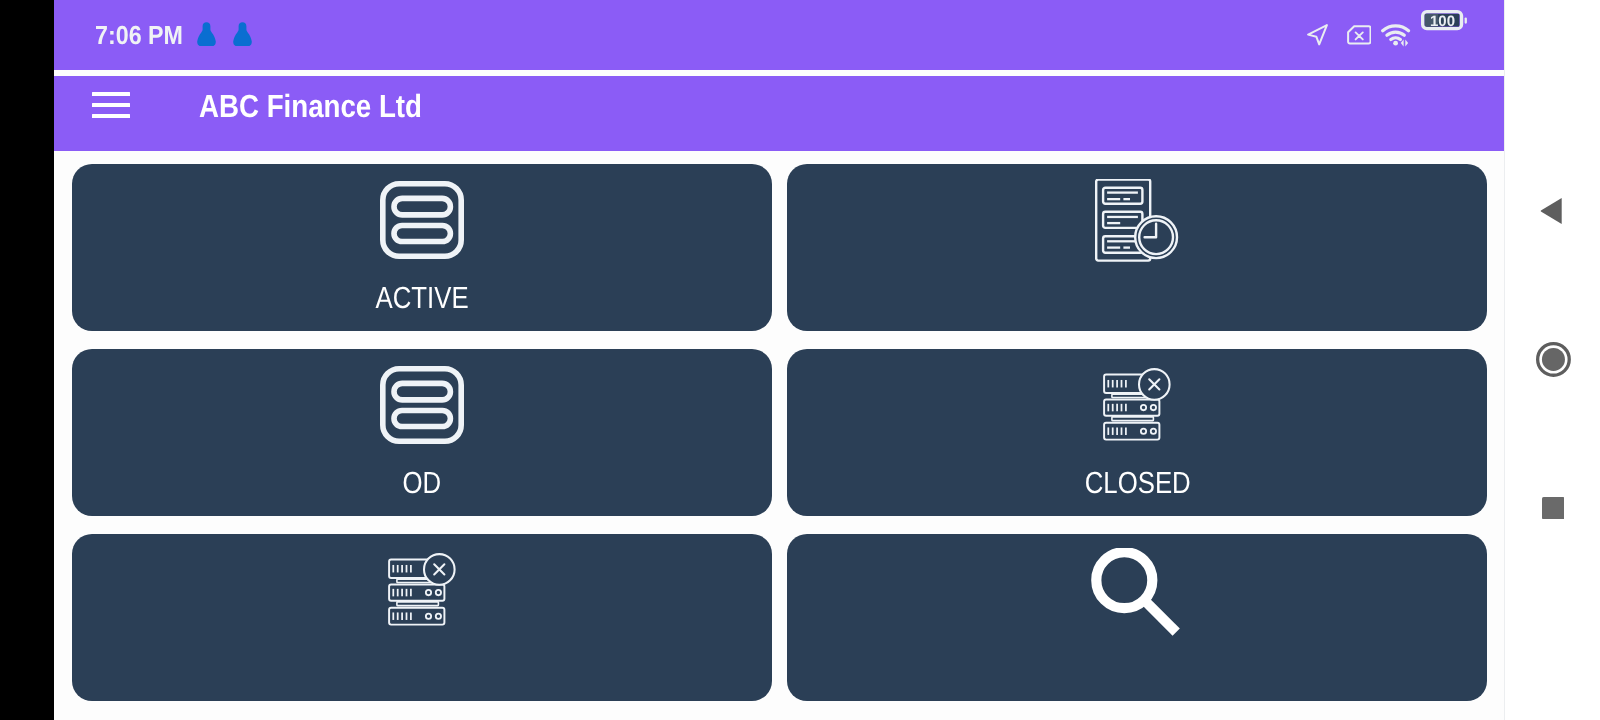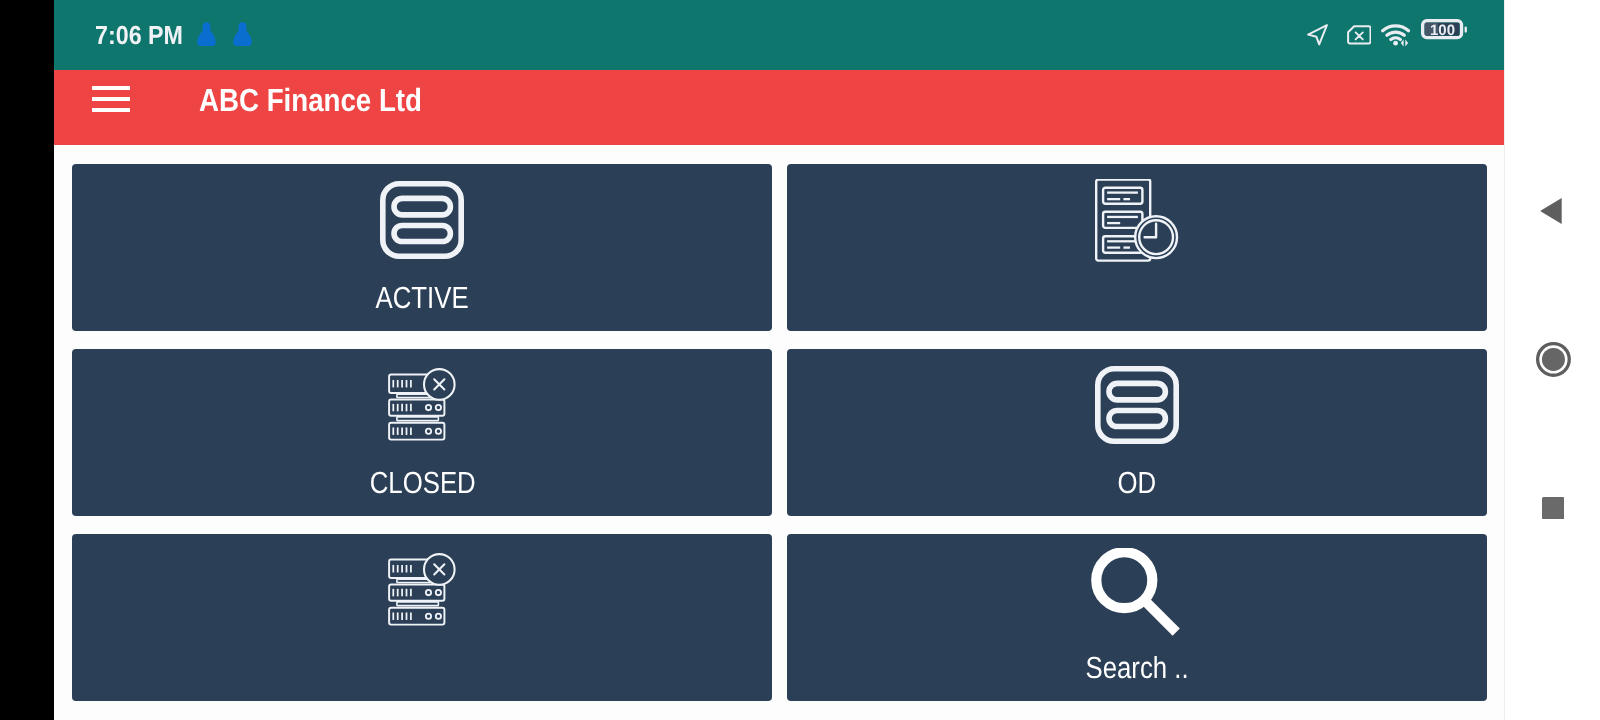--- a/index.html
+++ b/index.html
@@ -4,45 +4,45 @@
 <style>
   * { margin:0; padding:0; box-sizing:border-box; }
   html,body { width:1600px; height:720px; overflow:hidden; background:#000; }
   body { font-family:"Liberation Sans", sans-serif; text-rendering:geometricPrecision;
          -webkit-font-smoothing:antialiased; -moz-osx-font-smoothing:grayscale; }
   #sb-time, #apptitle, .tile .lbl, .tile .lbl > span { opacity:0.999; backface-visibility:hidden; }
   #screen { position:absolute; left:0; top:0; width:1600px; height:720px; background:#000; }
   #phone { position:absolute; left:54px; top:0; width:1450px; height:720px; background:#fdfdfd; }
 
   
-  #statusbar { position:absolute; left:0; top:0; width:100%; height:70px; background:#0f766e; }
+  #statusbar { position:absolute; left:0; top:0; width:100%; height:70px; background:#8b5cf6; }
   #sb-left { position:absolute; left:0; top:0; height:70px; }
   #sb-time { position:absolute; left:41.3px; top:20.1px; color:#f0f2f5; font-size:26px; font-weight:bold; white-space:nowrap; transform:scaleX(0.895); transform-origin:left top; }
   .sb-notif { position:absolute; top:22.1px; width:19px; height:24.2px; display:block; }
   #notif1 { left:143.2px; }
   #notif2 { left:178.8px; }
   #sb-right { position:absolute; left:0; top:0; width:100%; height:70px; }
   .sb-ic { position:absolute; display:block; }
   #ic-loc  { left:1253.2px; top:24.4px; }
   #ic-sim  { left:1292.5px; top:25.1px; }
   #ic-wifi { left:1327.1px; top:24.1px; }
-  #ic-batt { left:1366.5px; top:19px; }
-
-  
-  #appbar { position:absolute; left:0; top:70px; width:100%; height:75px; background:#ef4444; }
+  #ic-batt { left:1366.5px; top:10px; }
+
+  
+  #appbar { position:absolute; left:0; top:76px; width:100%; height:75px; background:#8b5cf6; }
   #hamburger { position:absolute; left:37.7px; top:15.5px; width:38.5px; height:26.7px; display:flex; flex-direction:column;
                justify-content:space-between; cursor:pointer; }
   #hamburger i { display:block; height:4.3px; background:#ffffff; border-radius:0.5px; }
   #apptitle { position:absolute; left:145.3px; top:11.5px; color:#ffffff; white-space:nowrap;
               font-size:32px; font-weight:bold; transform:scaleX(0.865); transform-origin:left top; }
 
   
   #grid { position:absolute; left:18.25px; top:164px; width:1415px; }
   .row { display:flex; gap:15px; margin-bottom:18.5px; }
-  .tile { width:700px; height:166.5px; background:#2b3f56; border-radius:4px;
+  .tile { width:700px; height:166.5px; background:#2b3f56; border-radius:20px;
           cursor:pointer; position:relative; }
   .tile .ic { position:absolute; left:0; top:0; width:100%; display:flex; align-items:flex-start; justify-content:center; }
   .tile .ic-stack { top:16.9px; }
   .tile .ic-server { top:19.2px; }
   .tile .ic-doc { top:14.8px; }
   .tile .ic-search { top:13.9px; margin-left:-1.4px; }
   .tile .lbl { position:absolute; left:0; top:116.8px; width:100%; text-align:center; color:#ffffff;
                font-size:30.5px; white-space:nowrap; }
   .tile .lbl > span { display:inline-block; transform:scaleX(0.845); transform-origin:center top; }
 
@@ -156,20 +156,33 @@
            <circle cx="61.1" cy="58.2" r="20.900000000000002"></circle>
            <circle cx="61.1" cy="58.2" r="16.900000000000002" fill="none"></circle>
            <path d="M61.1 44.7 v13.5 h-11.5" fill="none"></path>
          </g>
               </svg>
        </div>
      </div>
    </div>
 
    <div class="row">
+     <div class="tile">
+       <div class="ic ic-stack">
+         <svg width="84" height="78" viewBox="0 0 84 78">
+                <g fill="none" stroke="#eff3f7" stroke-width="5.6">
+           <rect x="2.8" y="2.8" width="78.4" height="72.4" rx="16.3"></rect>
+           <rect x="14" y="17.4" width="56.4" height="16.5" rx="8.25"></rect>
+           <rect x="14" y="44.5" width="56.4" height="16" rx="8"></rect>
+         </g>
+              </svg>
+       </div>
+       <div class="lbl"><span>OD</span></div>
+     </div>
+
      <div class="tile">
        <div class="ic ic-server">
          <svg width="69" height="74" viewBox="0 0 69 74">
          <g fill="#2b3f56" stroke="#eff3f7" stroke-width="1.95" stroke-linejoin="round">
            <rect x="1.1" y="6.4" width="55.3" height="18.6" rx="2"></rect>
            <rect x="8.9" y="26.1" width="41.5" height="3.4" rx="0.6" stroke-width="1.6"></rect>
            <rect x="1.1" y="31.5" width="55.3" height="16.2" rx="2"></rect>
            <rect x="8.9" y="48.9" width="41.5" height="3.7" rx="0.6" stroke-width="1.6"></rect>
            <rect x="1.1" y="54.8" width="55.3" height="16.8" rx="2"></rect>
          </g>
@@ -197,33 +210,20 @@
                   <circle cx="50.4" cy="63.2" r="2.65"></circle>
          </g>
          <g fill="#2b3f56" stroke="#eff3f7" stroke-width="2.05" stroke-linecap="round">
            <circle cx="51.3" cy="16.4" r="15.3"></circle>
            <path d="M46.2 11.3 l10.2 10.2 M56.4 11.3 l-10.2 10.2" fill="none"></path>
          </g>
               </svg>
        </div>
        <div class="lbl"><span>CLOSED</span></div>
      </div>
-
-     <div class="tile">
-       <div class="ic ic-stack">
-         <svg width="84" height="78" viewBox="0 0 84 78">
-                <g fill="none" stroke="#eff3f7" stroke-width="5.6">
-           <rect x="2.8" y="2.8" width="78.4" height="72.4" rx="16.3"></rect>
-           <rect x="14" y="17.4" width="56.4" height="16.5" rx="8.25"></rect>
-           <rect x="14" y="44.5" width="56.4" height="16" rx="8"></rect>
-         </g>
-              </svg>
-       </div>
-       <div class="lbl"><span>OD</span></div>
-     </div>
    </div>
 
    <div class="row">
      <div class="tile">
        <div class="ic ic-server">
          <svg width="69" height="74" viewBox="0 0 69 74">
          <g fill="#2b3f56" stroke="#eff3f7" stroke-width="1.95" stroke-linejoin="round">
            <rect x="1.1" y="6.4" width="55.3" height="18.6" rx="2"></rect>
            <rect x="8.9" y="26.1" width="41.5" height="3.4" rx="0.6" stroke-width="1.6"></rect>
            <rect x="1.1" y="31.5" width="55.3" height="16.2" rx="2"></rect>
@@ -263,21 +263,20 @@
 
      <div class="tile">
        <div class="ic ic-search">
          <svg width="90" height="90" viewBox="0 0.5 90 90">
            <g fill="none" stroke="#ffffff" stroke-width="10.2" stroke-linecap="butt">
              <circle cx="33.3" cy="32.7" r="28.0"></circle>
              <path d="M53.1 52.5 L85.2 84.6"></path>
            </g>
          </svg>
        </div>
-       <div class="lbl"><span>Search ..</span></div>
      </div>
    </div>
 
   </div>
  </div>
 
  <div id="navbar">
    <div class="navbtn" style="left:35.1px;top:197.6px;width:21.7px;height:26px;">
      <svg width="21.7" height="26" viewBox="0 0 21.7 26">
           <path d="M21.7 0 L0.9 12.4 a1.4 1.4 0 0 0 0 1.2 L21.7 26 Z" fill="#5e5e5e"></path>

